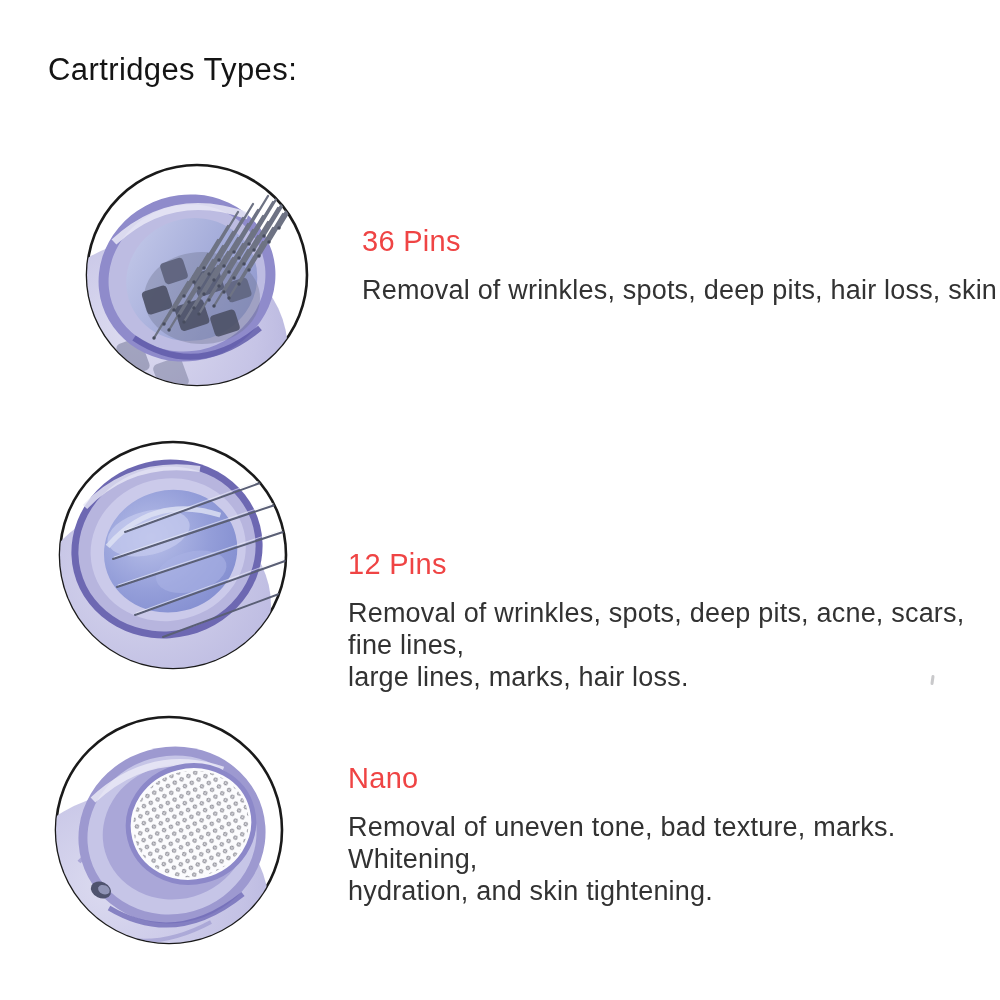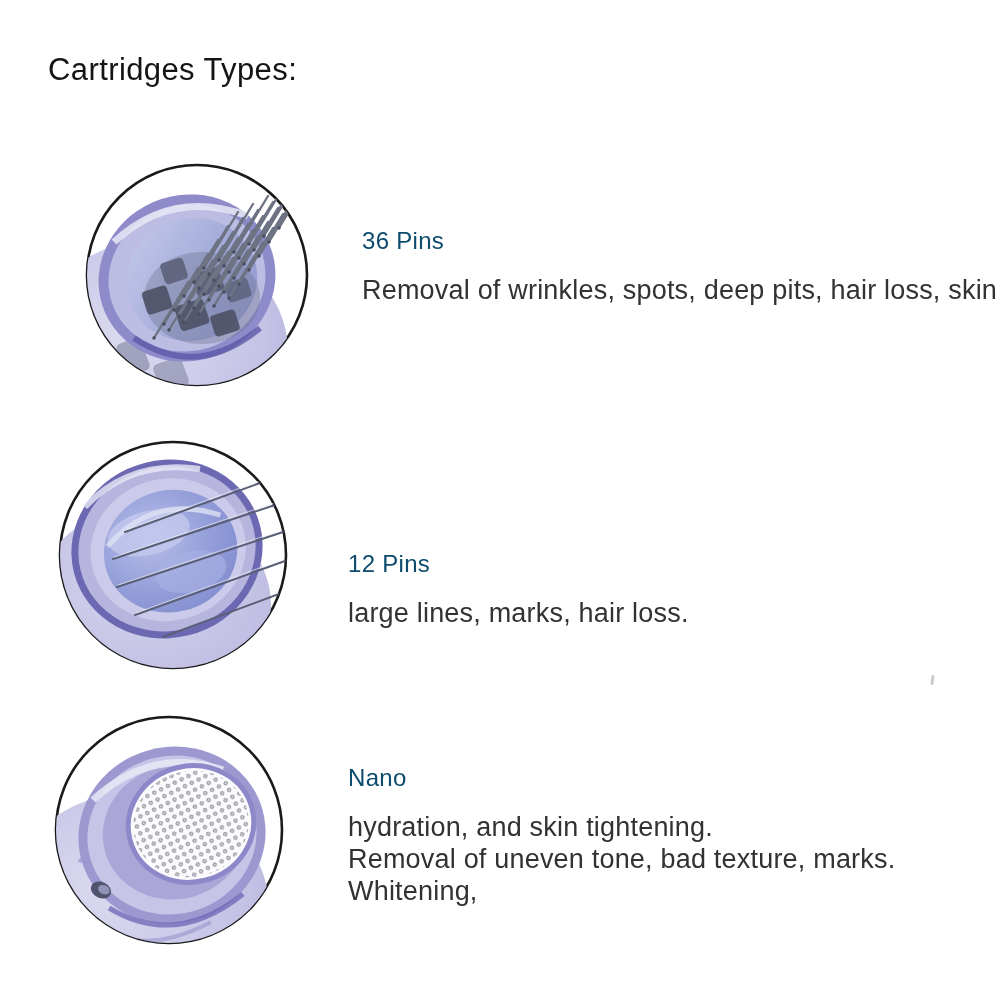--- a/index.html
+++ b/index.html
@@ -23,23 +23,23 @@
     margin: 0;
   }
   .photo {
     position: absolute;
   }
   .photo svg { display: block; }
   .section-text {
     position: absolute;
   }
   .section-heading {
-    font-size: 24px;
+    font-size: 29px;
     font-weight: 400;
-    color: #0c4a6e;
+    color: #ef4444;
     margin: 0;
     line-height: 40px;
     letter-spacing: 0.3px;
   }
   .section-desc {
     margin-top: 13px;
   }
   .desc-line {
     font-size: 27px;
     color: #323232;
@@ -235,27 +235,28 @@
   <div class="section-text" style="left:362px; top:221px;">
     <h2 class="section-heading">36 Pins</h2>
     <div class="section-desc">
       <div class="desc-line">Removal of wrinkles, spots, deep pits, hair loss, skin</div>
     </div>
   </div>
 
   <div class="section-text" style="left:348px; top:498px;margin-top:46px;">
     <h2 class="section-heading">12 Pins</h2>
     <div class="section-desc">
+      <div class="desc-line">Removal of wrinkles, spots, deep pits, acne, scars, fine lines,</div>
       <div class="desc-line">large lines, marks, hair loss.</div>
     </div>
   </div>
 
   <div class="section-text" style="left:348px; top:758px;">
     <h2 class="section-heading">Nano</h2>
     <div class="section-desc">
+      <div class="desc-line">Removal of uneven tone, bad texture, marks. Whitening,</div>
       <div class="desc-line">hydration, and skin tightening.</div>
-      <div class="desc-line">Removal of uneven tone, bad texture, marks. Whitening,</div>
     </div>
   </div>
 
   <div class="stray-speck"></div>
 
 </div>
 
 </body></html>

